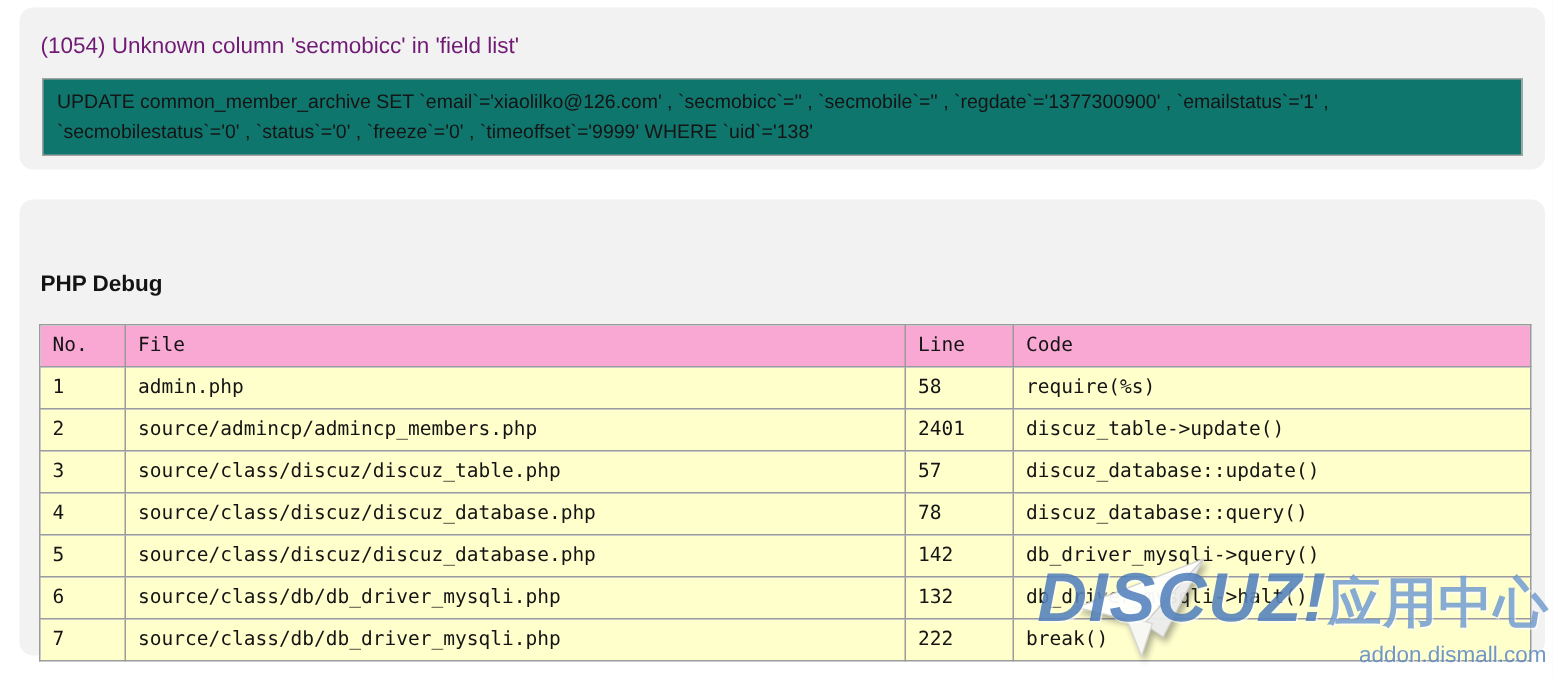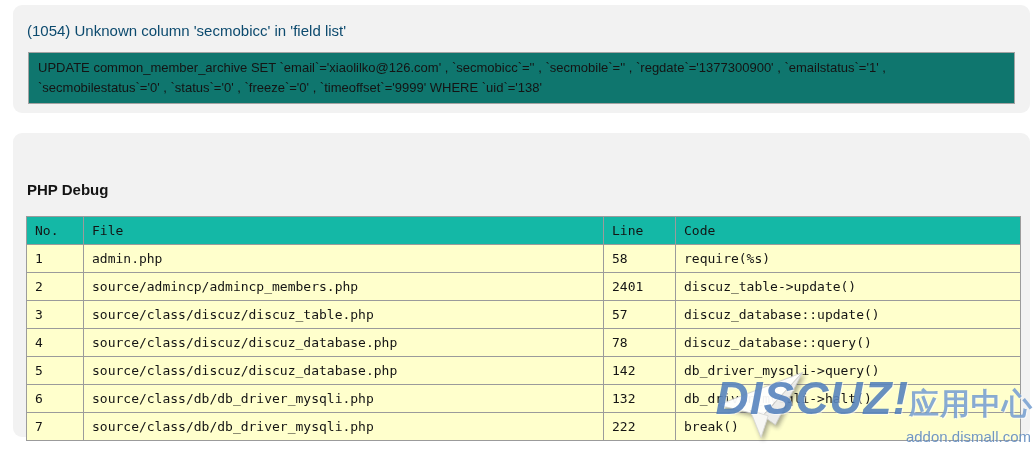--- a/index.html
+++ b/index.html
@@ -16,21 +16,21 @@
     width: 1017px;
     background: #f2f2f2;
     border-radius: 9px;
   }
   .panel-error { top: 5px; height: 108px; }
   .panel-debug { top: 133px; height: 304px; }
 
   .error-title {
     margin: 17px 14px 13px 14px;
     font-size: 15px;
-    color: #0c4a6e;
+    color: #701a75;
     font-weight: 400;
   }
 
   .sql-box {
     margin: 0 15px;
     background: #0f766e;
     border: 1px solid #a3a3a3;
     padding: 5px 9px;
     font-size: 13px;
     line-height: 20px;
@@ -60,21 +60,21 @@
   table.debug-table col.c-code { width: 345px; }
   table.debug-table th, table.debug-table td {
     border: 1px solid #9b9b9b;
     height: 28px;
     padding: 0 8px;
     text-align: left;
     font-weight: 400;
     white-space: nowrap;
     overflow: hidden;
   }
-  table.debug-table thead th { background: #14b8a6; }
+  table.debug-table thead th { background: #f9a8d4; }
   table.debug-table tbody td { background: #ffffcc; }
 
   .watermark {
     position: absolute;
     right: 0;
     bottom: 5px;
     width: 320px;
     height: 78px;
     pointer-events: none;
   }
@@ -95,21 +95,21 @@
     font-style: italic;
     font-weight: bold;
     letter-spacing: 1px;
   }
   .wm-brand {
     font-size: 46px;
     color: rgba(62, 113, 180, 0.78);
     text-shadow: 1px 1px 0 rgba(255,255,255,0.55);
   }
   .wm-brand-suffix {
-    font-size: 30px;
+    font-size: 36px;
     font-style: normal;
     color: rgba(110, 153, 205, 0.82);
     text-shadow: 1px 1px 0 rgba(255,255,255,0.6);
   }
   .wm-url {
     position: absolute;
     right: 4px;
     bottom: 2px;
     font-size: 15px;
     font-weight: normal;

